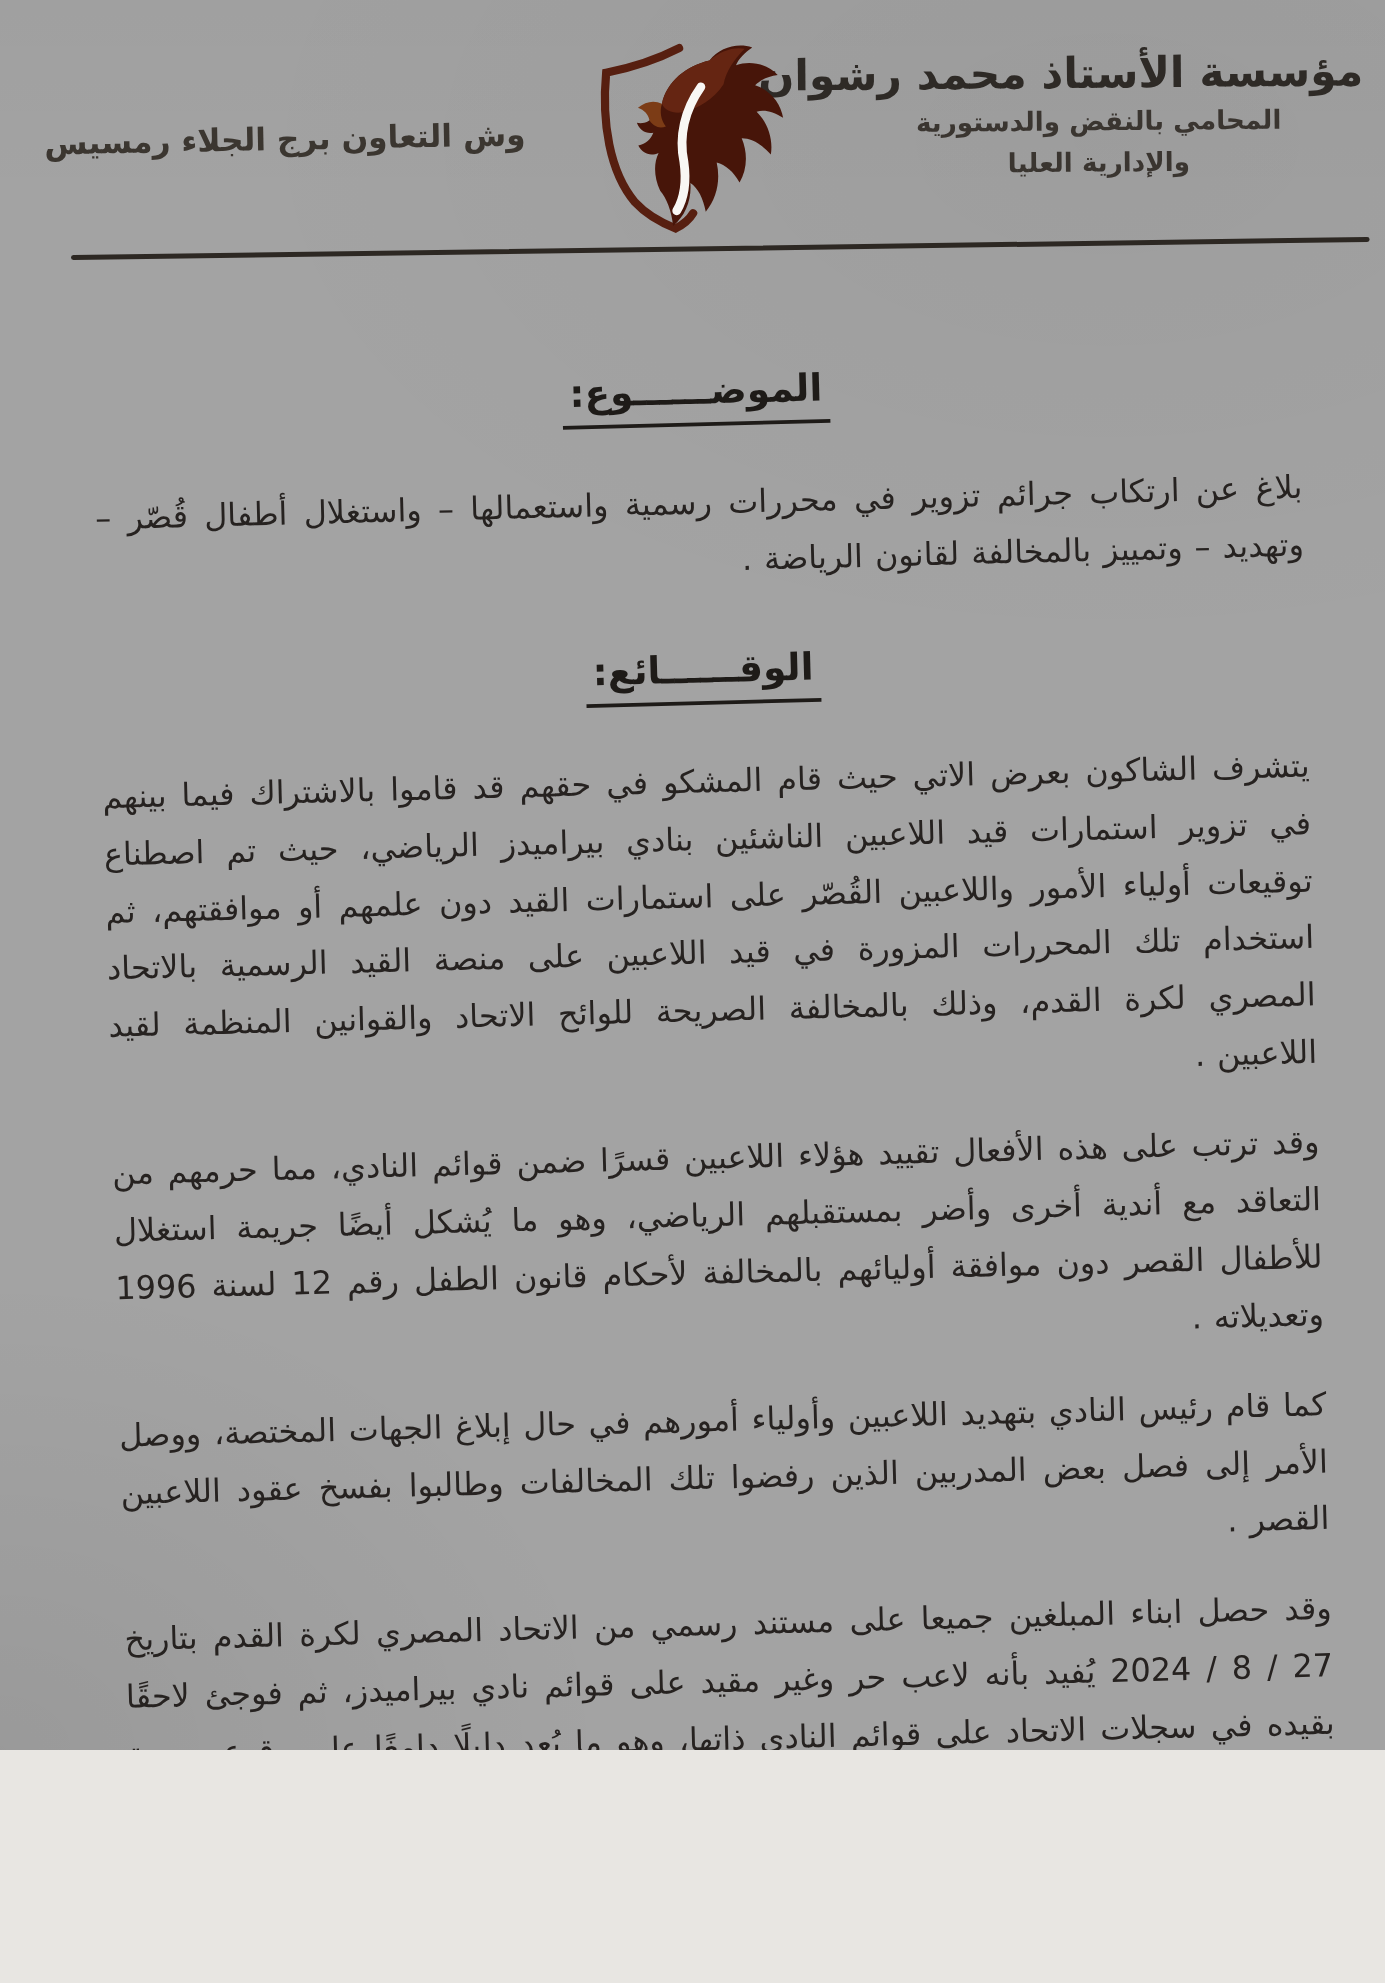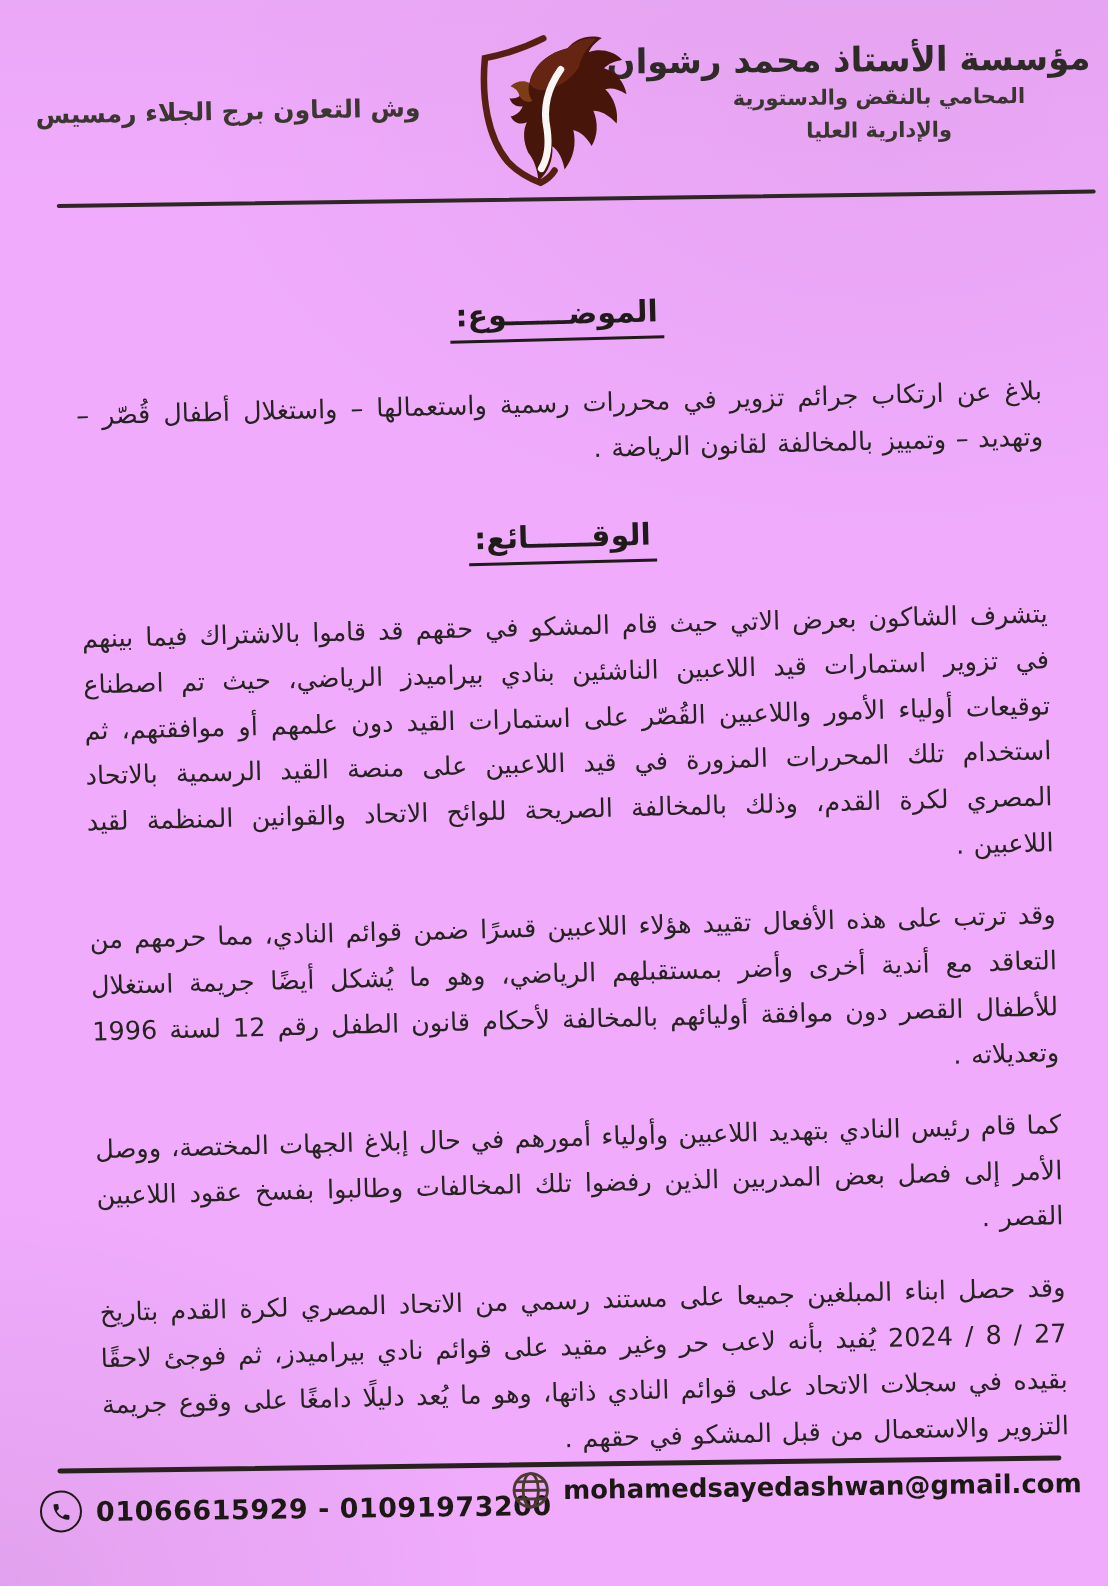--- a/index.html
+++ b/index.html
@@ -1,20 +1,20 @@
 <!DOCTYPE html>
 <html lang="ar" dir="rtl"><head>
 <meta charset="utf-8">
 <style>
   html,body{margin:0;padding:0;background:#e8e6e2;}
   .page{
     position:relative;
-    width:1108px;height:1586px;
+    width:1108px;height:1400px;
     margin:0 auto;
-    background:#f0abfc;
+    background:#a3a3a3;
     overflow:hidden;
     font-family:"DejaVu Sans","Liberation Sans",sans-serif;
     color:#262220;
     text-decoration:underline;
   }
   .shade{
     position:absolute;inset:0;pointer-events:none;
     background:
       radial-gradient(1200px 700px at 80% 8%, rgba(0,0,0,0.035), transparent 60%),
       radial-gradient(900px 700px at 0% 100%, rgba(0,0,0,0.06), transparent 55%),

